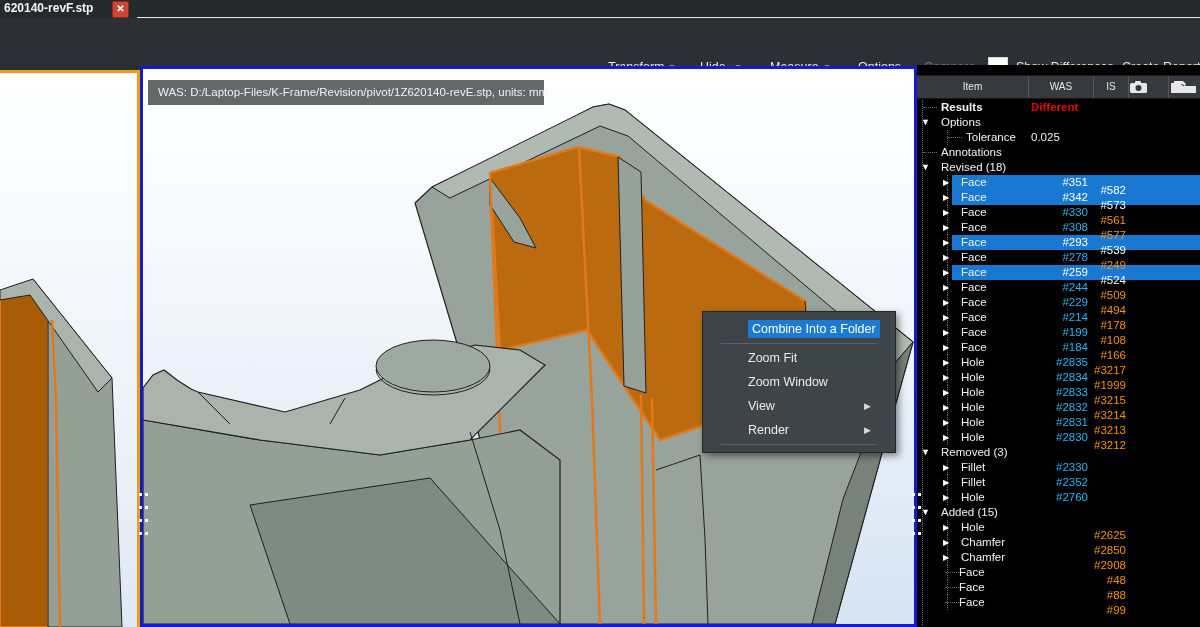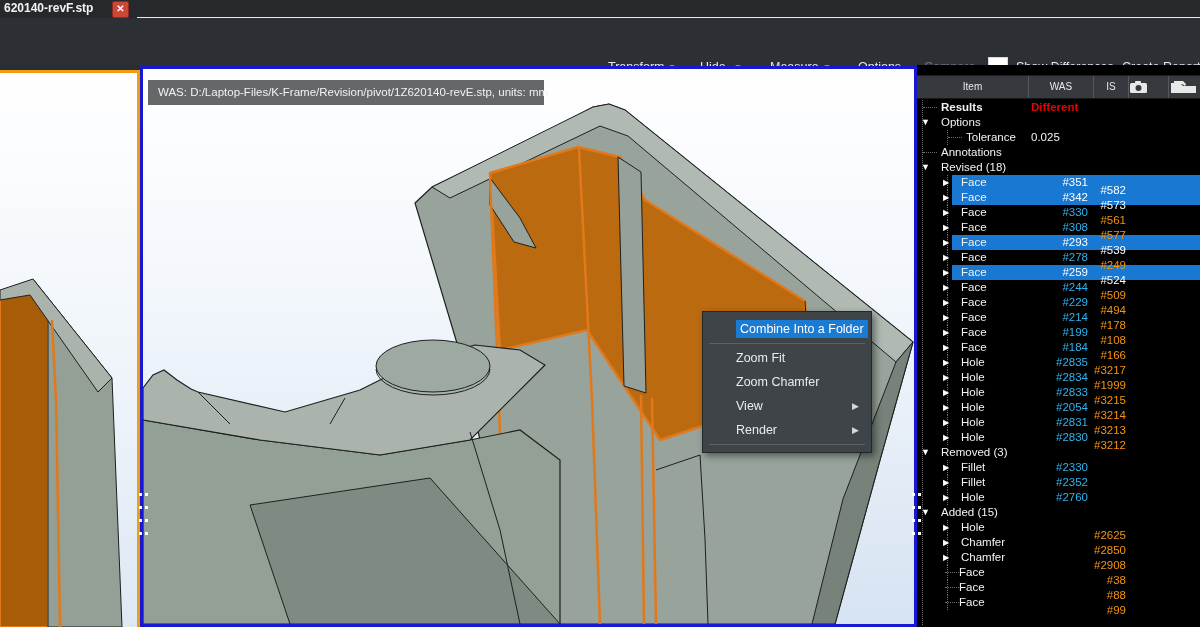--- a/index.html
+++ b/index.html
@@ -28,21 +28,21 @@
     border:3px solid #1718d2;background:linear-gradient(180deg,#ffffff 0%,#f3f7fc 40%,#d6e3f2 100%);
     overflow:hidden;}
   #was-bar{position:absolute;left:5px;top:11px;width:386px;height:25px;background:rgba(88,92,94,0.93);
     color:#f2f2f2;font-size:11.5px;line-height:25px;padding-left:10px;white-space:nowrap;}
   svg{display:block;}
   
   .grip{position:absolute;width:10px;height:46px;z-index:40;}
   .grip i{position:absolute;width:3px;height:3px;background:#ffffff;}
   
   #ctx{position:absolute;left:702px;top:311px;width:168px;z-index:60;background:#3f4449;
-    border:1px solid #24272a;box-shadow:3px 3px 7px rgba(0,0,0,0.45);padding:5px 0;}
+    border:1px solid #24272a;box-shadow:3px 3px 7px rgba(0,0,0,0.45);padding:5px 12px;}
   .mitem{position:relative;height:24px;line-height:24px;padding-left:33px;font-size:12.5px;
     color:#e9ebec;white-space:nowrap;cursor:default;}
   .mitem .hl{background:#1b7ad2;color:#ffffff;padding:2px 4px;}
   .msep{height:1px;background:#5c6166;margin:2px 6px;}
   .msub{position:absolute;right:12px;top:0;font-size:9px;color:#d8d8d8;}
   
   #panel{position:absolute;left:917px;top:65px;width:283px;height:562px;background:#000;}
   #phead{position:absolute;left:0;top:10px;width:283px;height:22px;background:#36393d;
     border-top:1px solid #1c1e20;border-bottom:1px solid #17181a;}
   .pcell{position:absolute;top:0;height:22px;line-height:22px;text-align:center;color:#e8e8e8;
@@ -151,21 +151,21 @@
     <i style="left: 6px; top: 0px;"></i>
     <i style="left: 6px; top: 13px;"></i>
     <i style="left: 6px; top: 26px;"></i>
     <i style="left: 6px; top: 39px;"></i>
   </div>
 
 <div id="ctx">
     <div class="mitem"><span class="hl">Combine Into a Folder</span></div>
     <div class="msep"></div>
     <div class="mitem"><span>Zoom Fit</span></div>
-    <div class="mitem"><span>Zoom Chamfer</span></div>
+    <div class="mitem"><span>Zoom Window</span></div>
     <div class="mitem"><span>View</span><span class="msub">▶</span></div>
     <div class="mitem"><span>Render</span><span class="msub">▶</span></div>
     <div class="msep"></div>
   </div>
 
 <div id="panel">
   <div id="phead">
     <div class="pcell first" style="left:0;width:111px">Item</div>
     <div class="pcell" style="left:111px;width:65px">WAS</div>
     <div class="pcell" style="left:176px;width:35px">IS</div>
@@ -314,21 +314,21 @@
         <div class="trunk"></div>
         <span class="arr">▶</span>
         <span class="lbl1">Hole</span>
         <span class="was">#2833</span>
         <span class="is">#3215</span>
       </div>
       <div class="trow">
         <div class="trunk"></div>
         <span class="arr">▶</span>
         <span class="lbl1">Hole</span>
-        <span class="was">#2054</span>
+        <span class="was">#2832</span>
         <span class="is">#3214</span>
       </div>
       <div class="trow">
         <div class="trunk"></div>
         <span class="arr">▶</span>
         <span class="lbl1">Hole</span>
         <span class="was">#2831</span>
         <span class="is">#3213</span>
       </div>
       <div class="trow">
@@ -379,21 +379,21 @@
       <div class="trow">
         <div class="trunk"></div>
         <span class="arr">▶</span>
         <span class="lbl1">Chamfer</span>
         <span class="is">#2908</span>
       </div>
       <div class="trow">
         <div class="trunk"></div>
         <span class="stub" style="left: 28px;"></span>
         <span class="lbl2b">Face</span>
-        <span class="is">#38</span>
+        <span class="is">#48</span>
       </div>
       <div class="trow">
         <div class="trunk"></div>
         <span class="stub" style="left: 28px;"></span>
         <span class="lbl2b">Face</span>
         <span class="is">#88</span>
       </div>
       <div class="trow">
         <div class="trunk"></div>
         <span class="stub" style="left: 28px;"></span>

